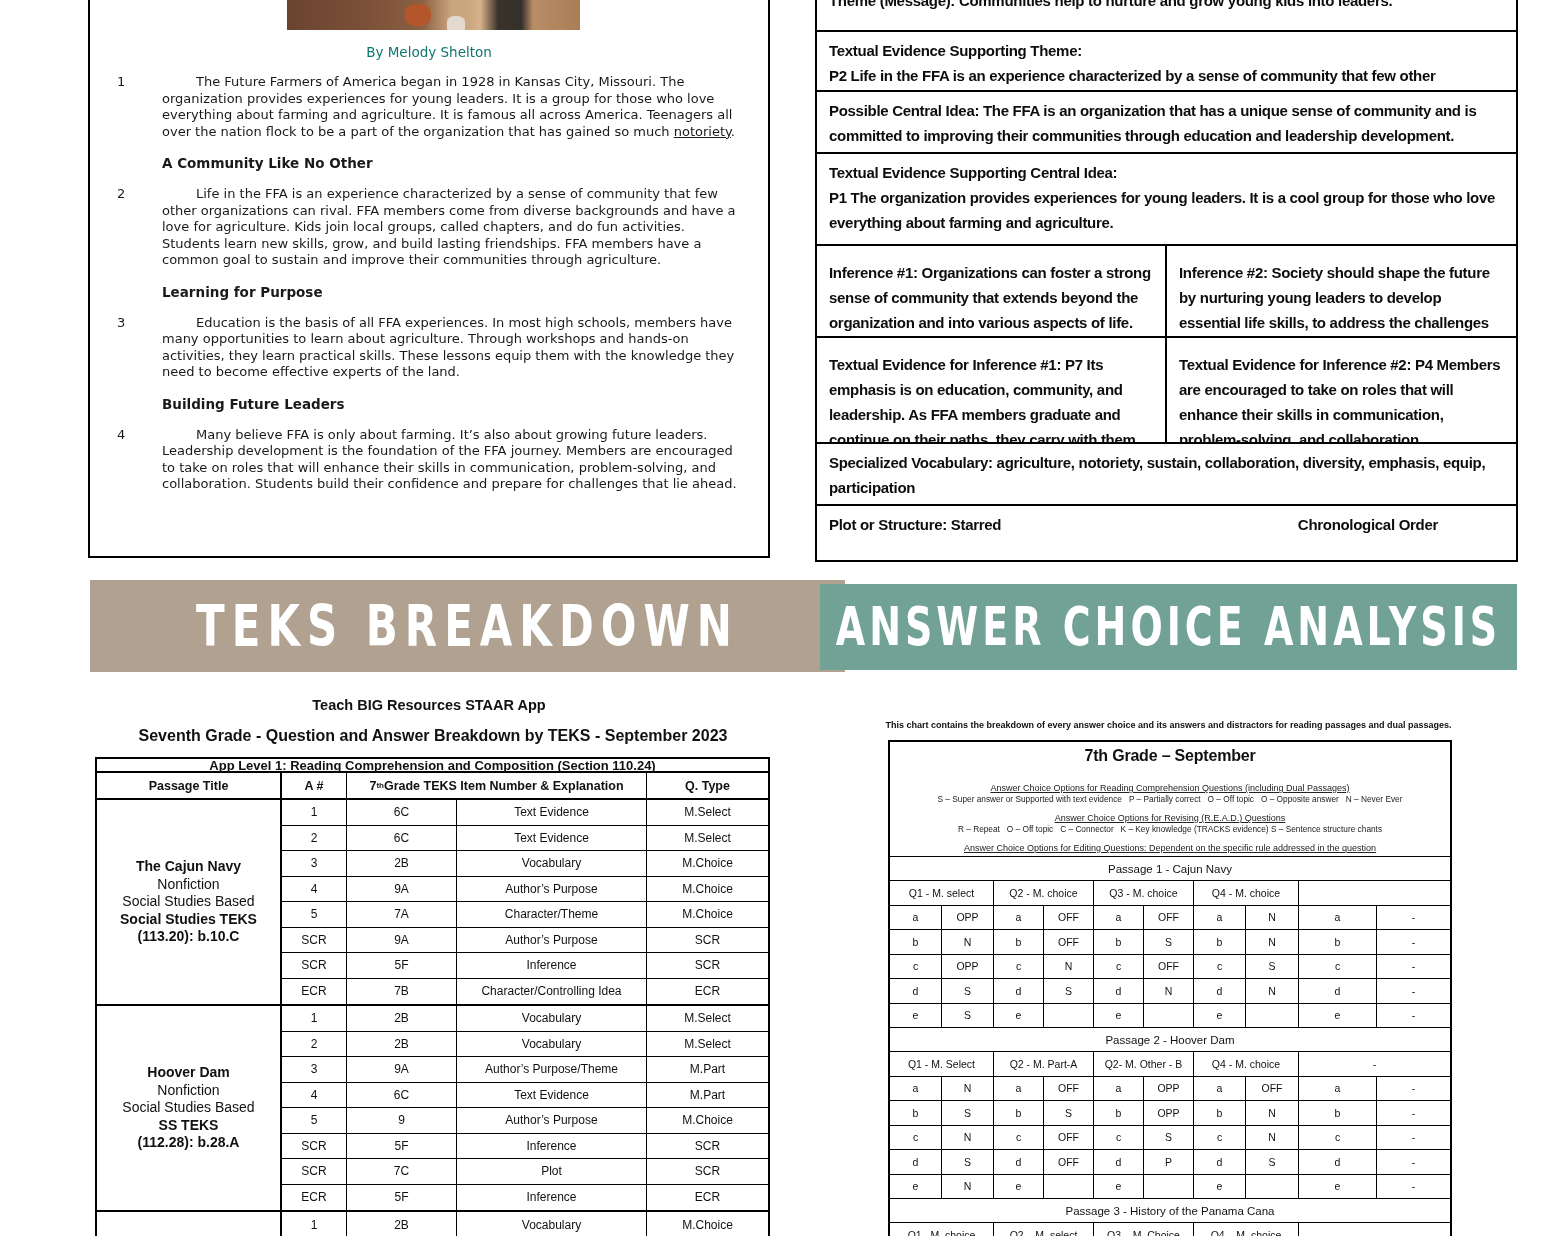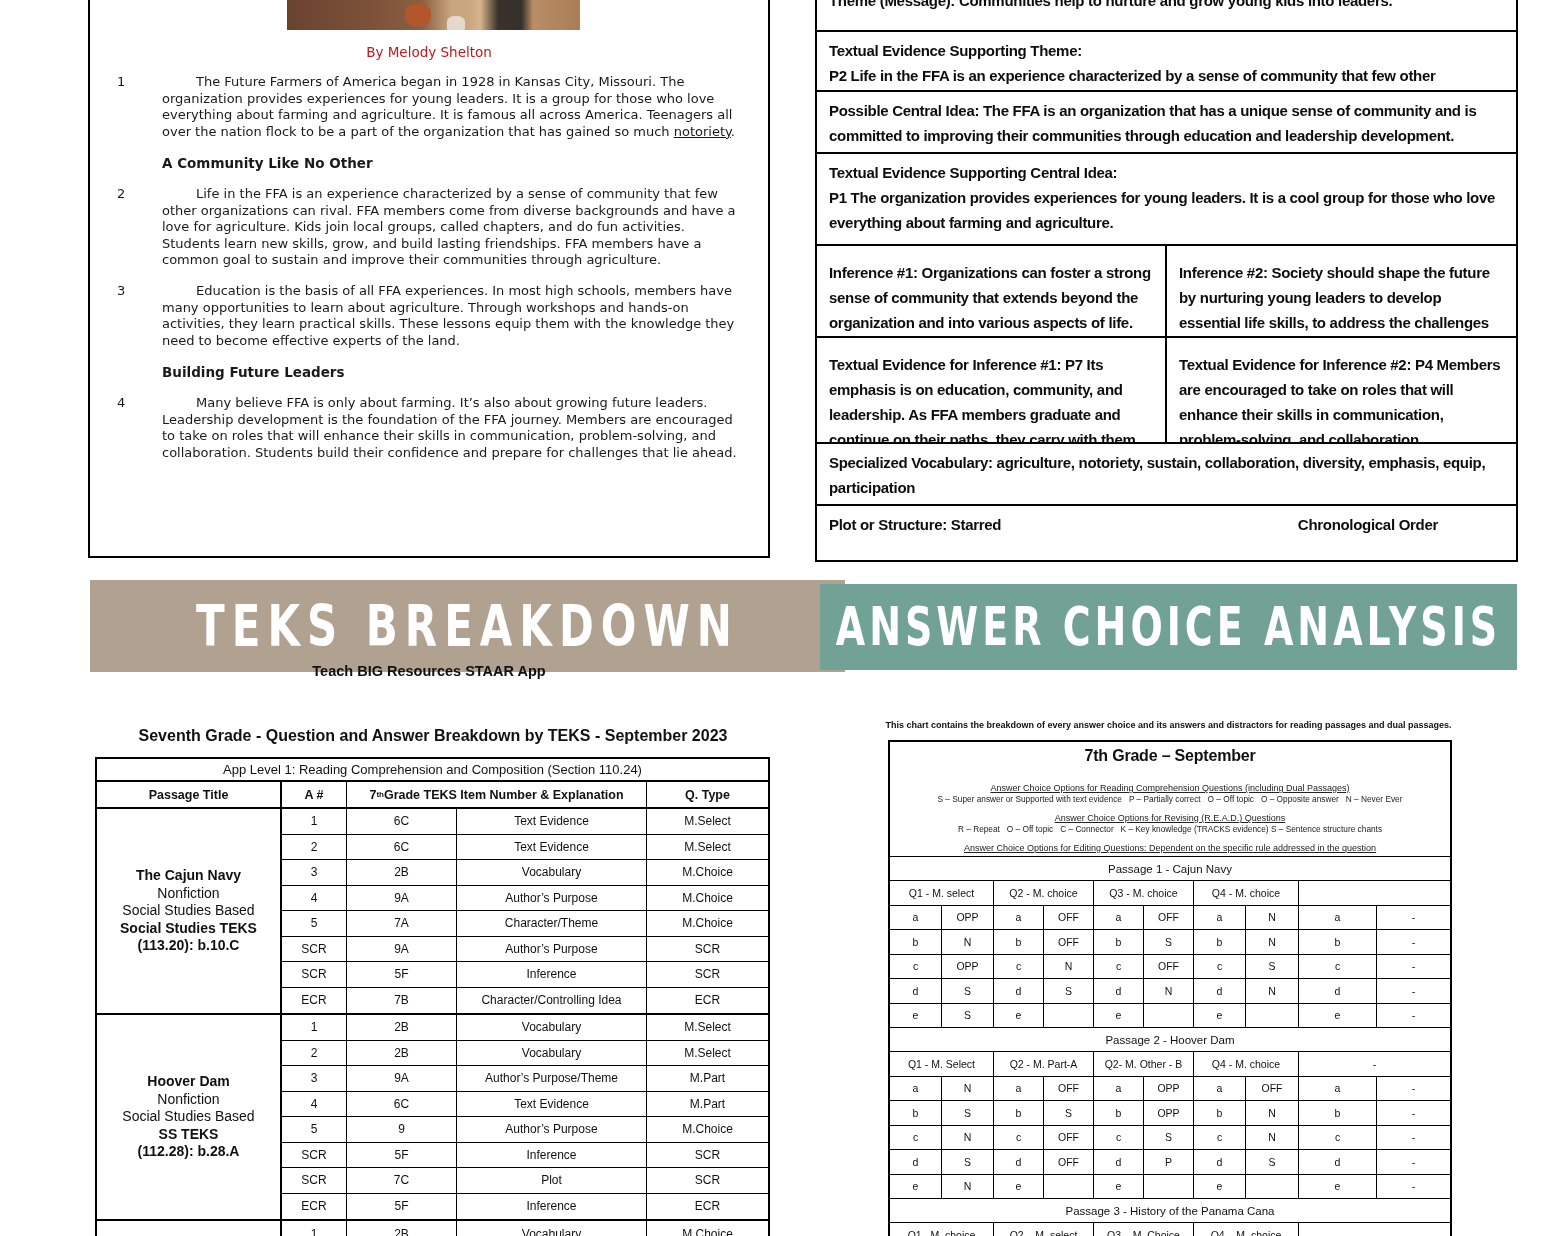--- a/index.html
+++ b/index.html
@@ -10,21 +10,21 @@
   .passage-box{position:absolute;left:88px;top:-170px;width:682px;height:728px;
                border:2px solid #000;background:#fff;box-sizing:border-box;}
   .photo{position:absolute;left:197px;top:12px;width:293px;height:186px;
          background:
            linear-gradient(90deg,#6a4330 0%,#7c5138 28%,#8a5f42 46%,#c9a47e 56%,#caa77f 62%,
                            #d8b28a 66%,#3a332c 72%,#35302b 80%,#b98d66 84%,#a97e57 100%),
            #7c5138;}
   .photo .patch{position:absolute;left:118px;bottom:4px;width:26px;height:22px;background:#b4562b;border-radius:40%;}
   .photo .hoof{position:absolute;left:160px;bottom:0;width:18px;height:14px;background:#e4d9cd;border-radius:40% 40% 0 0;}
   .byline{position:absolute;left:0;top:212px;width:100%;text-align:center;
-          font-family:"DejaVu Sans",sans-serif;font-size:13.5px;color:#b91c1c;}
+          font-family:"DejaVu Sans",sans-serif;font-size:13.5px;color:#0f766e;}
   .passage-content{position:absolute;left:25px;right:28px;top:242px;
                    font-family:"DejaVu Sans",sans-serif;font-size:13px;line-height:16.6px;color:#1a1a1a;}
   .para{position:relative;padding-left:47px;margin-bottom:14px;}
   .pnum{position:absolute;left:2px;top:0;}
   .ptext{text-indent:34px;}
   .phead{margin-left:47px;font-weight:bold;font-size:13.5px;margin:15px 0 14px 47px;}
   .uword{text-decoration:underline;}
 
   
   .an-table{position:absolute;left:815px;top:-16px;width:703px;border:2px solid #000;
@@ -43,28 +43,28 @@
   
   .banner{position:absolute;display:flex;align-items:center;justify-content:center;overflow:hidden;}
   .banner-teks{left:90px;top:580px;width:755px;height:92px;background:#b0a191;}
   .banner-aca{left:820px;top:584px;width:697px;height:86px;background:#72a296;}
   .banner-text{font-family:"DejaVu Sans",sans-serif;font-weight:800;color:#fff;white-space:nowrap;
                display:inline-block;}
   .banner-teks .banner-text{font-size:42px;letter-spacing:7px;transform:scaleY(1.35);}
   .banner-aca .banner-text{font-size:38px;letter-spacing:4px;transform:scaleY(1.4);}
 
   
-  .teks-app-title{position:absolute;left:88px;top:663px;width:682px;text-align:center;
+  .teks-app-title{position:absolute;left:88px;top:697px;width:682px;text-align:center;
                   font-weight:bold;font-size:14.5px;}
   .teks-subtitle{position:absolute;left:92px;top:727px;width:682px;text-align:center;
                  font-weight:bold;font-size:16px;}
   .teks-table{position:absolute;left:95px;top:757px;width:675px;border:2px solid #000;
               box-sizing:border-box;background:#fff;font-size:12.5px;}
-  .teks-thead{height:23px;display:flex;align-items:center;justify-content:center;
-              font-weight:normal;font-size:13px;border-bottom:2px solid #000;box-sizing:border-box;}
+  .teks-thead{height:14px;display:flex;align-items:center;justify-content:center;
+              font-weight:bold;font-size:13px;border-bottom:2px solid #000;box-sizing:border-box;}
   .teks-cols{display:flex;height:27px;border-bottom:2px solid #000;box-sizing:border-box;
              font-weight:bold;font-size:12.5px;}
   .teks-cols>div{display:flex;align-items:center;justify-content:center;box-sizing:border-box;}
   .tc1{width:185px;border-right:2px solid #000;}
   .tc2{width:65px;border-right:1.5px solid #000;}
   .tc34{width:300px;border-right:1.5px solid #000;}
   .tc5{flex:1;}
   sup{font-size:8px;}
   .teks-group{display:flex;border-bottom:2px solid #000;box-sizing:border-box;}
   .teks-group:last-child{border-bottom:none;}
@@ -125,20 +125,21 @@
     <div class="passage-content">
       <div class="para">
         <span class="pnum">1</span>
         <div class="ptext"><span>The Future Farmers of America began in 1928 in Kansas City, Missouri. The organization provides experiences for young leaders.  It is a group for those who love everything about farming and agriculture.  It is famous all across America. Teenagers all over the nation flock to be a part of the organization that has gained so much </span><span class="uword">notoriety</span><span>.</span></div>
       </div>
       <div class="phead">A Community Like No Other</div>
       <div class="para">
         <span class="pnum">2</span>
         <div class="ptext">Life in the FFA is an experience characterized by a sense of community that few other organizations can rival. FFA members come from diverse backgrounds and have a love for agriculture. Kids join local groups, called chapters, and do fun activities. Students learn new skills, grow, and build lasting friendships.  FFA members have a common goal to sustain and improve their communities through agriculture.</div>
       </div>
+      <div class="phead">Learning for Purpose</div>
       <div class="para">
         <span class="pnum">3</span>
         <div class="ptext">Education is the basis of all FFA experiences.  In most high schools, members have many opportunities to learn about agriculture. Through workshops and hands-on activities, they learn practical skills. These lessons equip them with the knowledge they need to become effective experts of the land.</div>
       </div>
       <div class="phead">Building Future Leaders</div>
       <div class="para">
         <span class="pnum">4</span>
         <div class="ptext">Many believe FFA is only about farming. It’s also about growing future leaders. Leadership development is the foundation of the FFA journey. Members are encouraged to take on roles that will enhance their skills in communication, problem-solving, and collaboration. Students build their confidence and prepare for challenges that lie ahead.</div>
       </div>
     </div>

